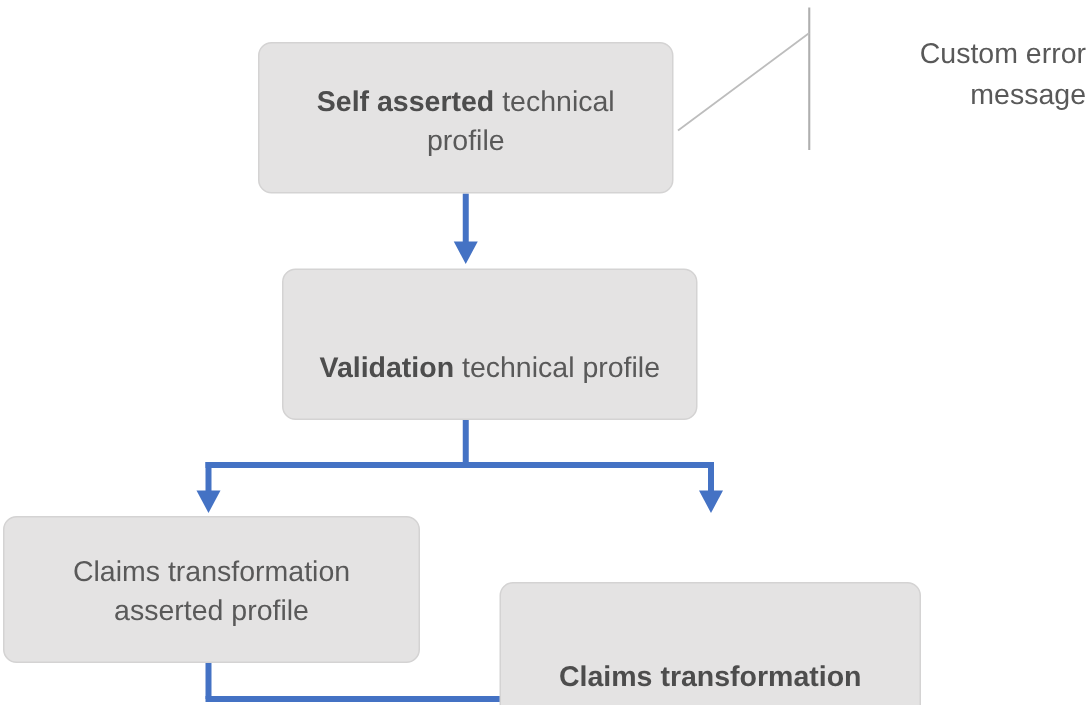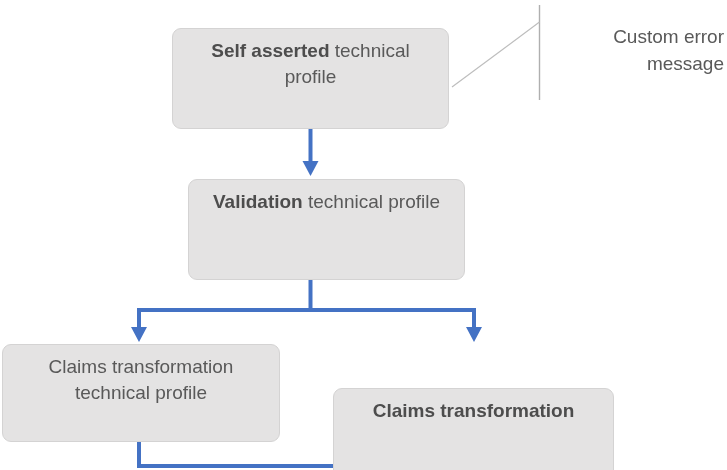--- a/index.html
+++ b/index.html
@@ -24,27 +24,27 @@
     width: 727px;
     height: 470px;
   }
   .node-box {
     position: absolute;
     box-sizing: border-box;
     background: #E4E3E3;
     border: 1px solid #D4D3D3;
     border-radius: 9px;
     display: flex;
-    align-items: flex-start;
+    align-items: flex-end;
     justify-content: center;
     text-align: center;
     color: #595959;
     font-size: 19px;
     line-height: 1.38;
-    padding: 9px 10px;
+    padding: 20px 10px;
     z-index: 2;
   }
   .node-box .label {
     display: block;
     width: 100%;
   }
   .bold {
     font-weight: bold;
     color: #4d4d4d;
   }
@@ -122,21 +122,21 @@
 
   <div class="node-box" id="node-self-asserted">
     <span class="label"><span class="bold">Self asserted</span><span> technical profile</span></span>
   </div>
 
   <div class="node-box" id="node-validation">
     <span class="label"><span class="bold">Validation</span><span> technical profile</span></span>
   </div>
 
   <div class="node-box" id="node-claims-transformation-tp">
-    <span class="label"><span class="bold"></span><span>Claims transformation technical profile</span></span>
+    <span class="label"><span class="bold"></span><span>Claims transformation asserted profile</span></span>
   </div>
 
   <div class="node-box" id="node-claims-transformation">
     <span class="label"><span class="bold">Claims transformation</span><span></span></span>
   </div>
 
   <div id="callout-text">Custom error message</div>
 
 </div>
 

